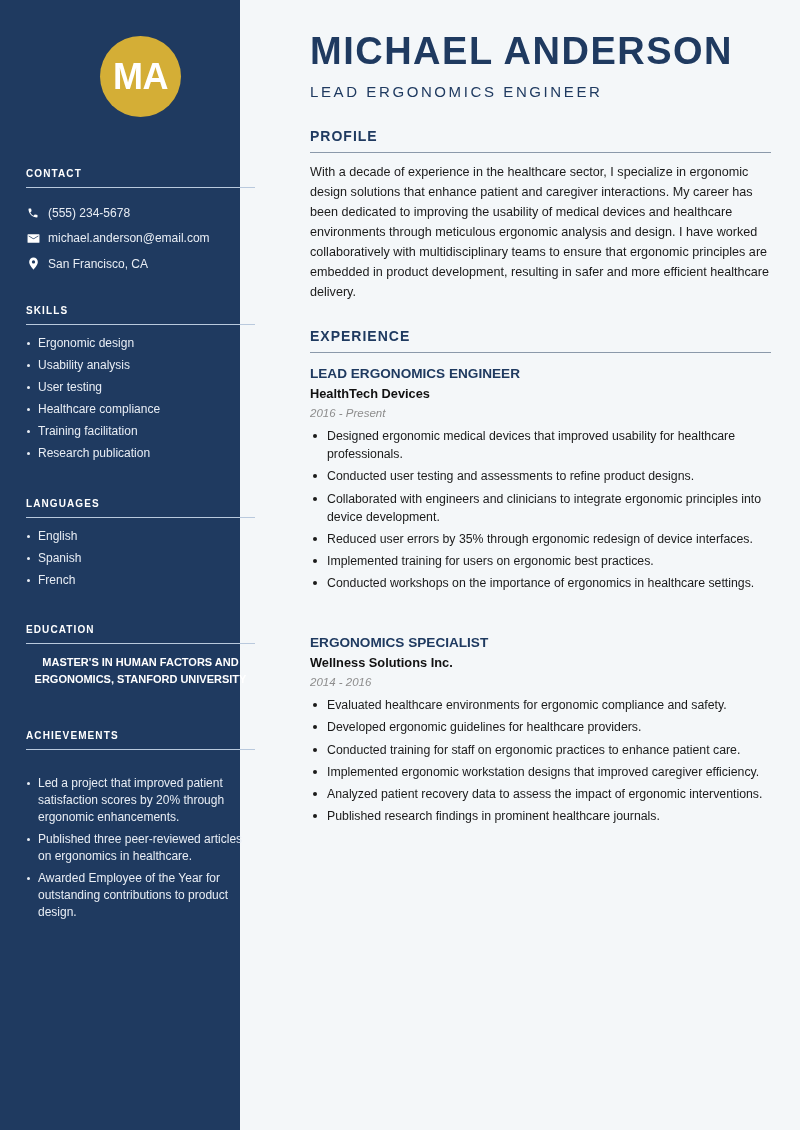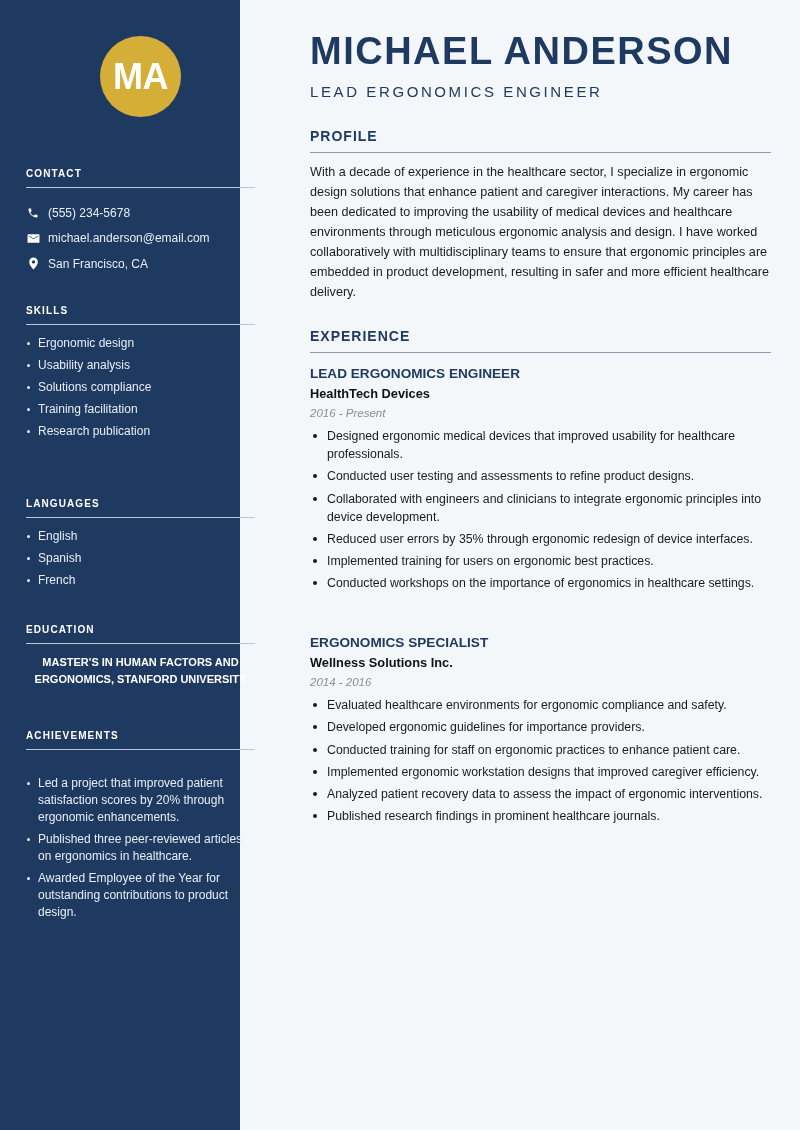--- a/index.html
+++ b/index.html
@@ -141,21 +141,22 @@
         <span>San Francisco, CA</span>
       </li>
     </ul>
   </section>
 
   <section class="side-section" style="top:305px;">
     <h2 class="side-heading">SKILLS</h2>
     <ul class="bullets">
       <li>Ergonomic design</li>
       <li>Usability analysis</li>
-      <li>Solutions compliance</li>
+      <li>User testing</li>
+      <li>Healthcare compliance</li>
       <li>Training facilitation</li>
       <li>Research publication</li>
     </ul>
   </section>
 
   <section class="side-section" style="top:498px;">
     <h2 class="side-heading">LANGUAGES</h2>
     <ul class="bullets">
       <li>English</li>
       <li>Spanish</li>
@@ -205,21 +206,21 @@
     </div>
   </section>
 
   <section class="main-section" style="top:635px;">
     <div>
       <div class="job-title">ERGONOMICS SPECIALIST</div>
       <div class="company">Wellness Solutions Inc.</div>
       <div class="dates">2014 - 2016</div>
       <ul class="job-bullets">
         <li>Evaluated healthcare environments for ergonomic compliance and safety.</li>
-        <li>Developed ergonomic guidelines for importance providers.</li>
+        <li>Developed ergonomic guidelines for healthcare providers.</li>
         <li>Conducted training for staff on ergonomic practices to enhance patient care.</li>
         <li>Implemented ergonomic workstation designs that improved caregiver efficiency.</li>
         <li>Analyzed patient recovery data to assess the impact of ergonomic interventions.</li>
         <li>Published research findings in prominent healthcare journals.</li>
       </ul>
     </div>
   </section>
 </main>
 
 </body></html>

